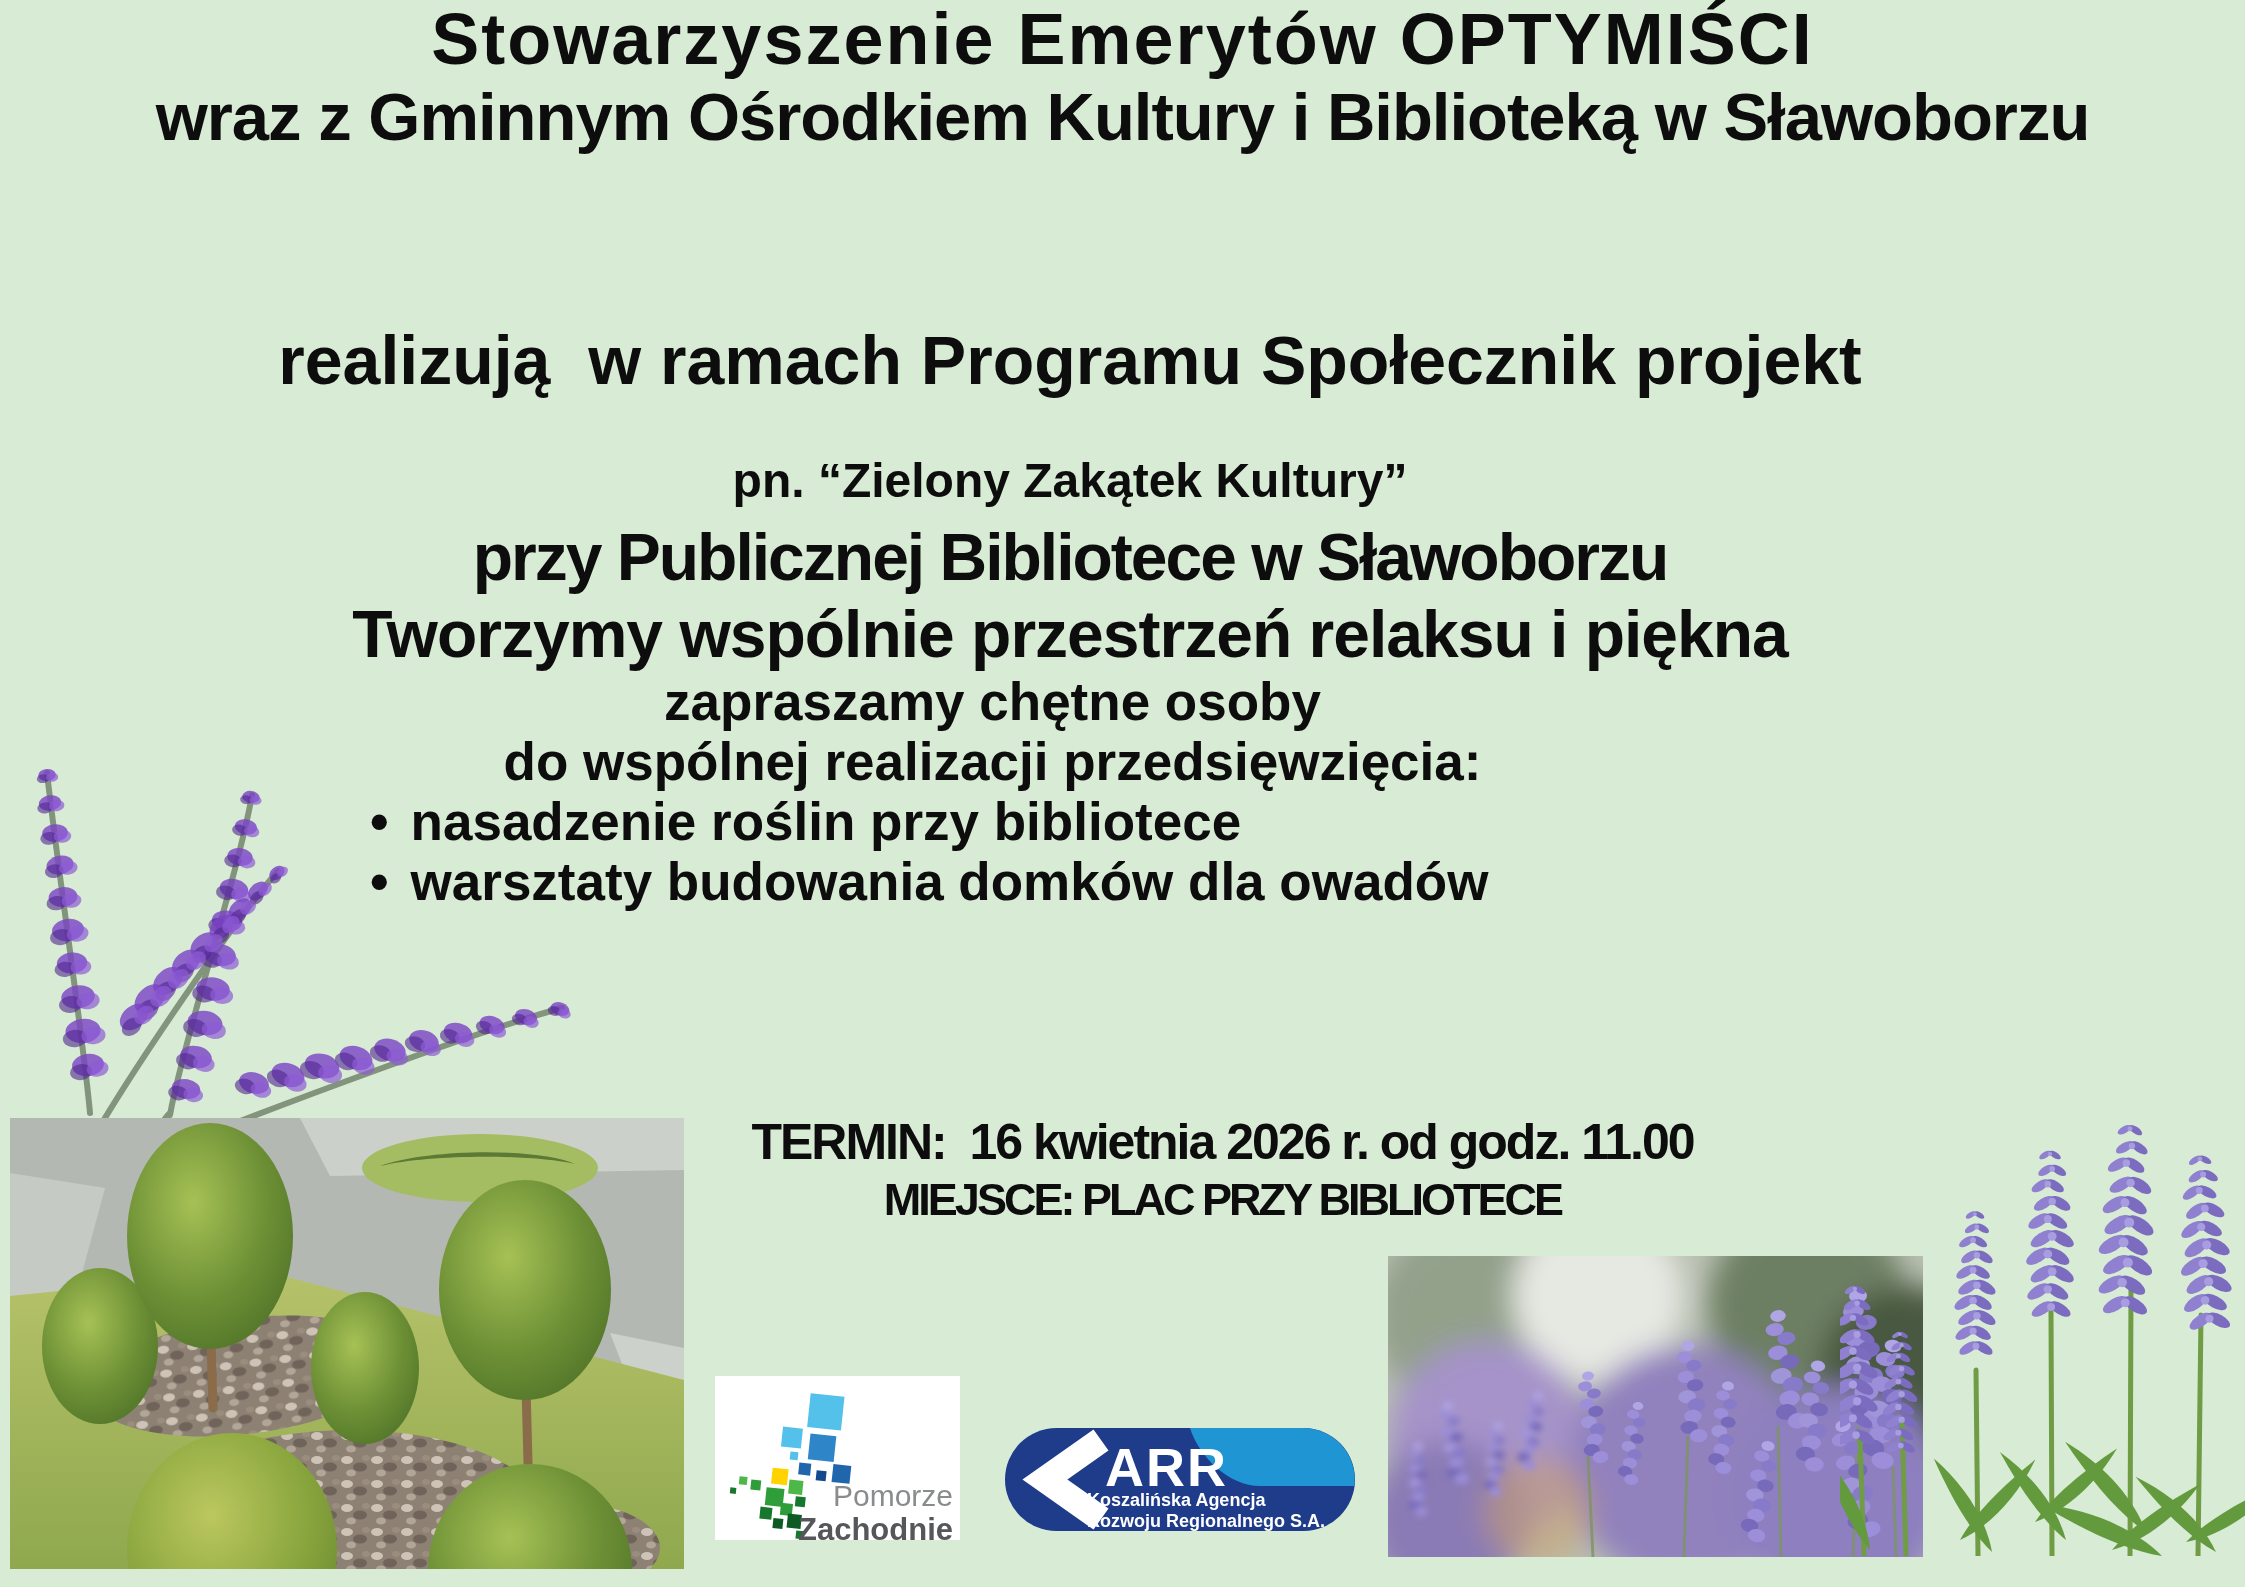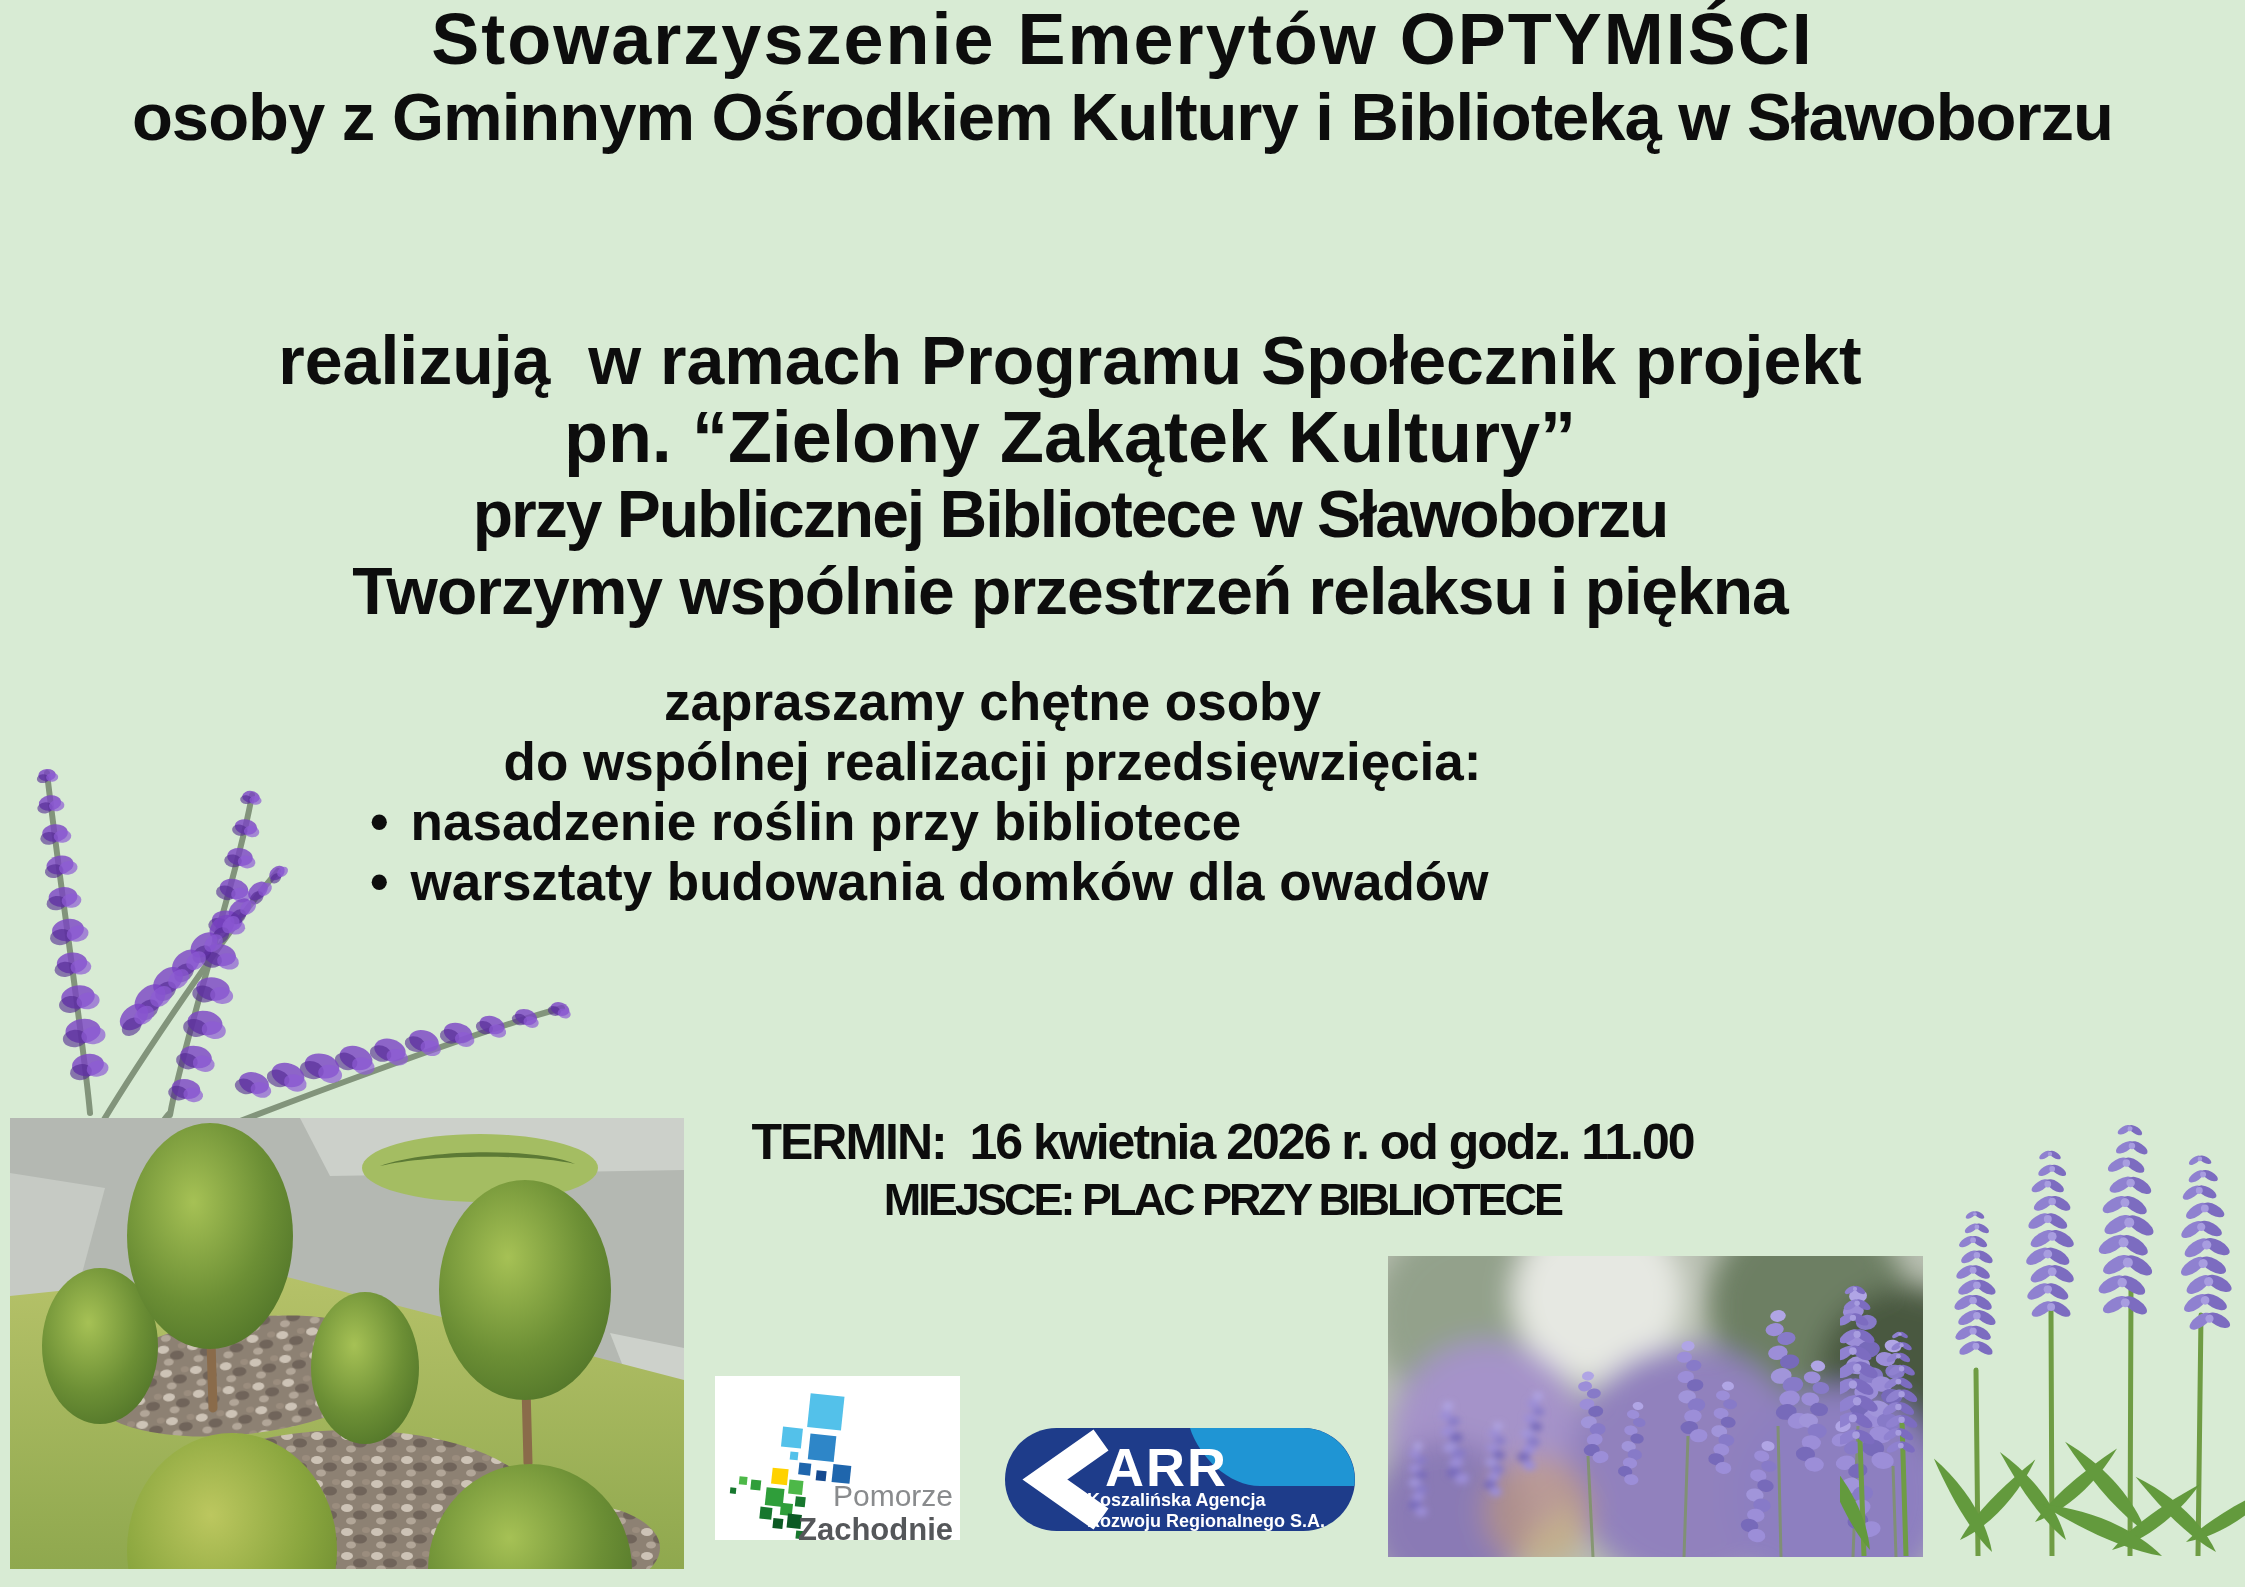--- a/index.html
+++ b/index.html
@@ -24,21 +24,21 @@
     white-space:pre-wrap;
     color:var(--ink);
   }
   
   #title-block{left:0;top:90;width:2245px;text-align:center;}
   #title1{font-size:72px;line-height:78px;letter-spacing:2px;}
   #title2{font-size:67px;line-height:77px;letter-spacing:-1px;}
   
   #project-block{left:0;top:322px;width:2140px;text-align:center;}
   .p1{font-size:68px;line-height:77px;}
-  .p2{font-size:72px;line-height:77px;}
+  .p2{font-size:48px;line-height:77px;margin-top:43px;}
   .p3{font-size:66px;line-height:77px;letter-spacing:-1px;}
   .p4{font-size:66px;line-height:77px;letter-spacing:-2px;}
   
   #invite-block{left:370px;top:672px;width:1245px;}
   .iline{font-size:53px;line-height:60px;text-align:center;}
   .bullet-row{
     display:flex;align-items:baseline;gap:22px;
     font-size:53px;line-height:60px;font-weight:700;
   }
   .bullet-dot{flex:0 0 auto;}
@@ -116,21 +116,21 @@
       <use href="#wp" transform="translate(390,305) rotate(16) scale(1.0)"></use>
       <use href="#wp" transform="translate(356,313) rotate(18) scale(1.05)"></use>
       <use href="#wp" transform="translate(322,321) rotate(15) scale(1.1)"></use>
       <use href="#wp" transform="translate(288,330) rotate(18) scale(1.05)"></use>
       <use href="#wp" transform="translate(254,338) rotate(16) scale(0.95)"></use>
     </g>
   </svg>
 
   <div class="abs" id="title-block">
     <span class="tline" id="title1">Stowarzyszenie Emerytów OPTYMIŚCI</span>
-    <span class="tline" id="title2">osoby z Gminnym Ośrodkiem Kultury i Biblioteką w Sławoborzu</span>
+    <span class="tline" id="title2">wraz z Gminnym Ośrodkiem Kultury i Biblioteką w Sławoborzu</span>
   </div>
 
   <div class="abs" id="project-block">
     <span class="tline p1">realizują  w ramach Programu Społecznik projekt</span>
     <span class="tline p2">pn. “Zielony Zakątek Kultury”</span>
     <span class="tline p4">przy Publicznej Bibliotece w Sławoborzu</span>
     <span class="tline p3">Tworzymy wspólnie przestrzeń relaksu i piękna</span>
   </div>
 
   <div class="abs" id="invite-block">

